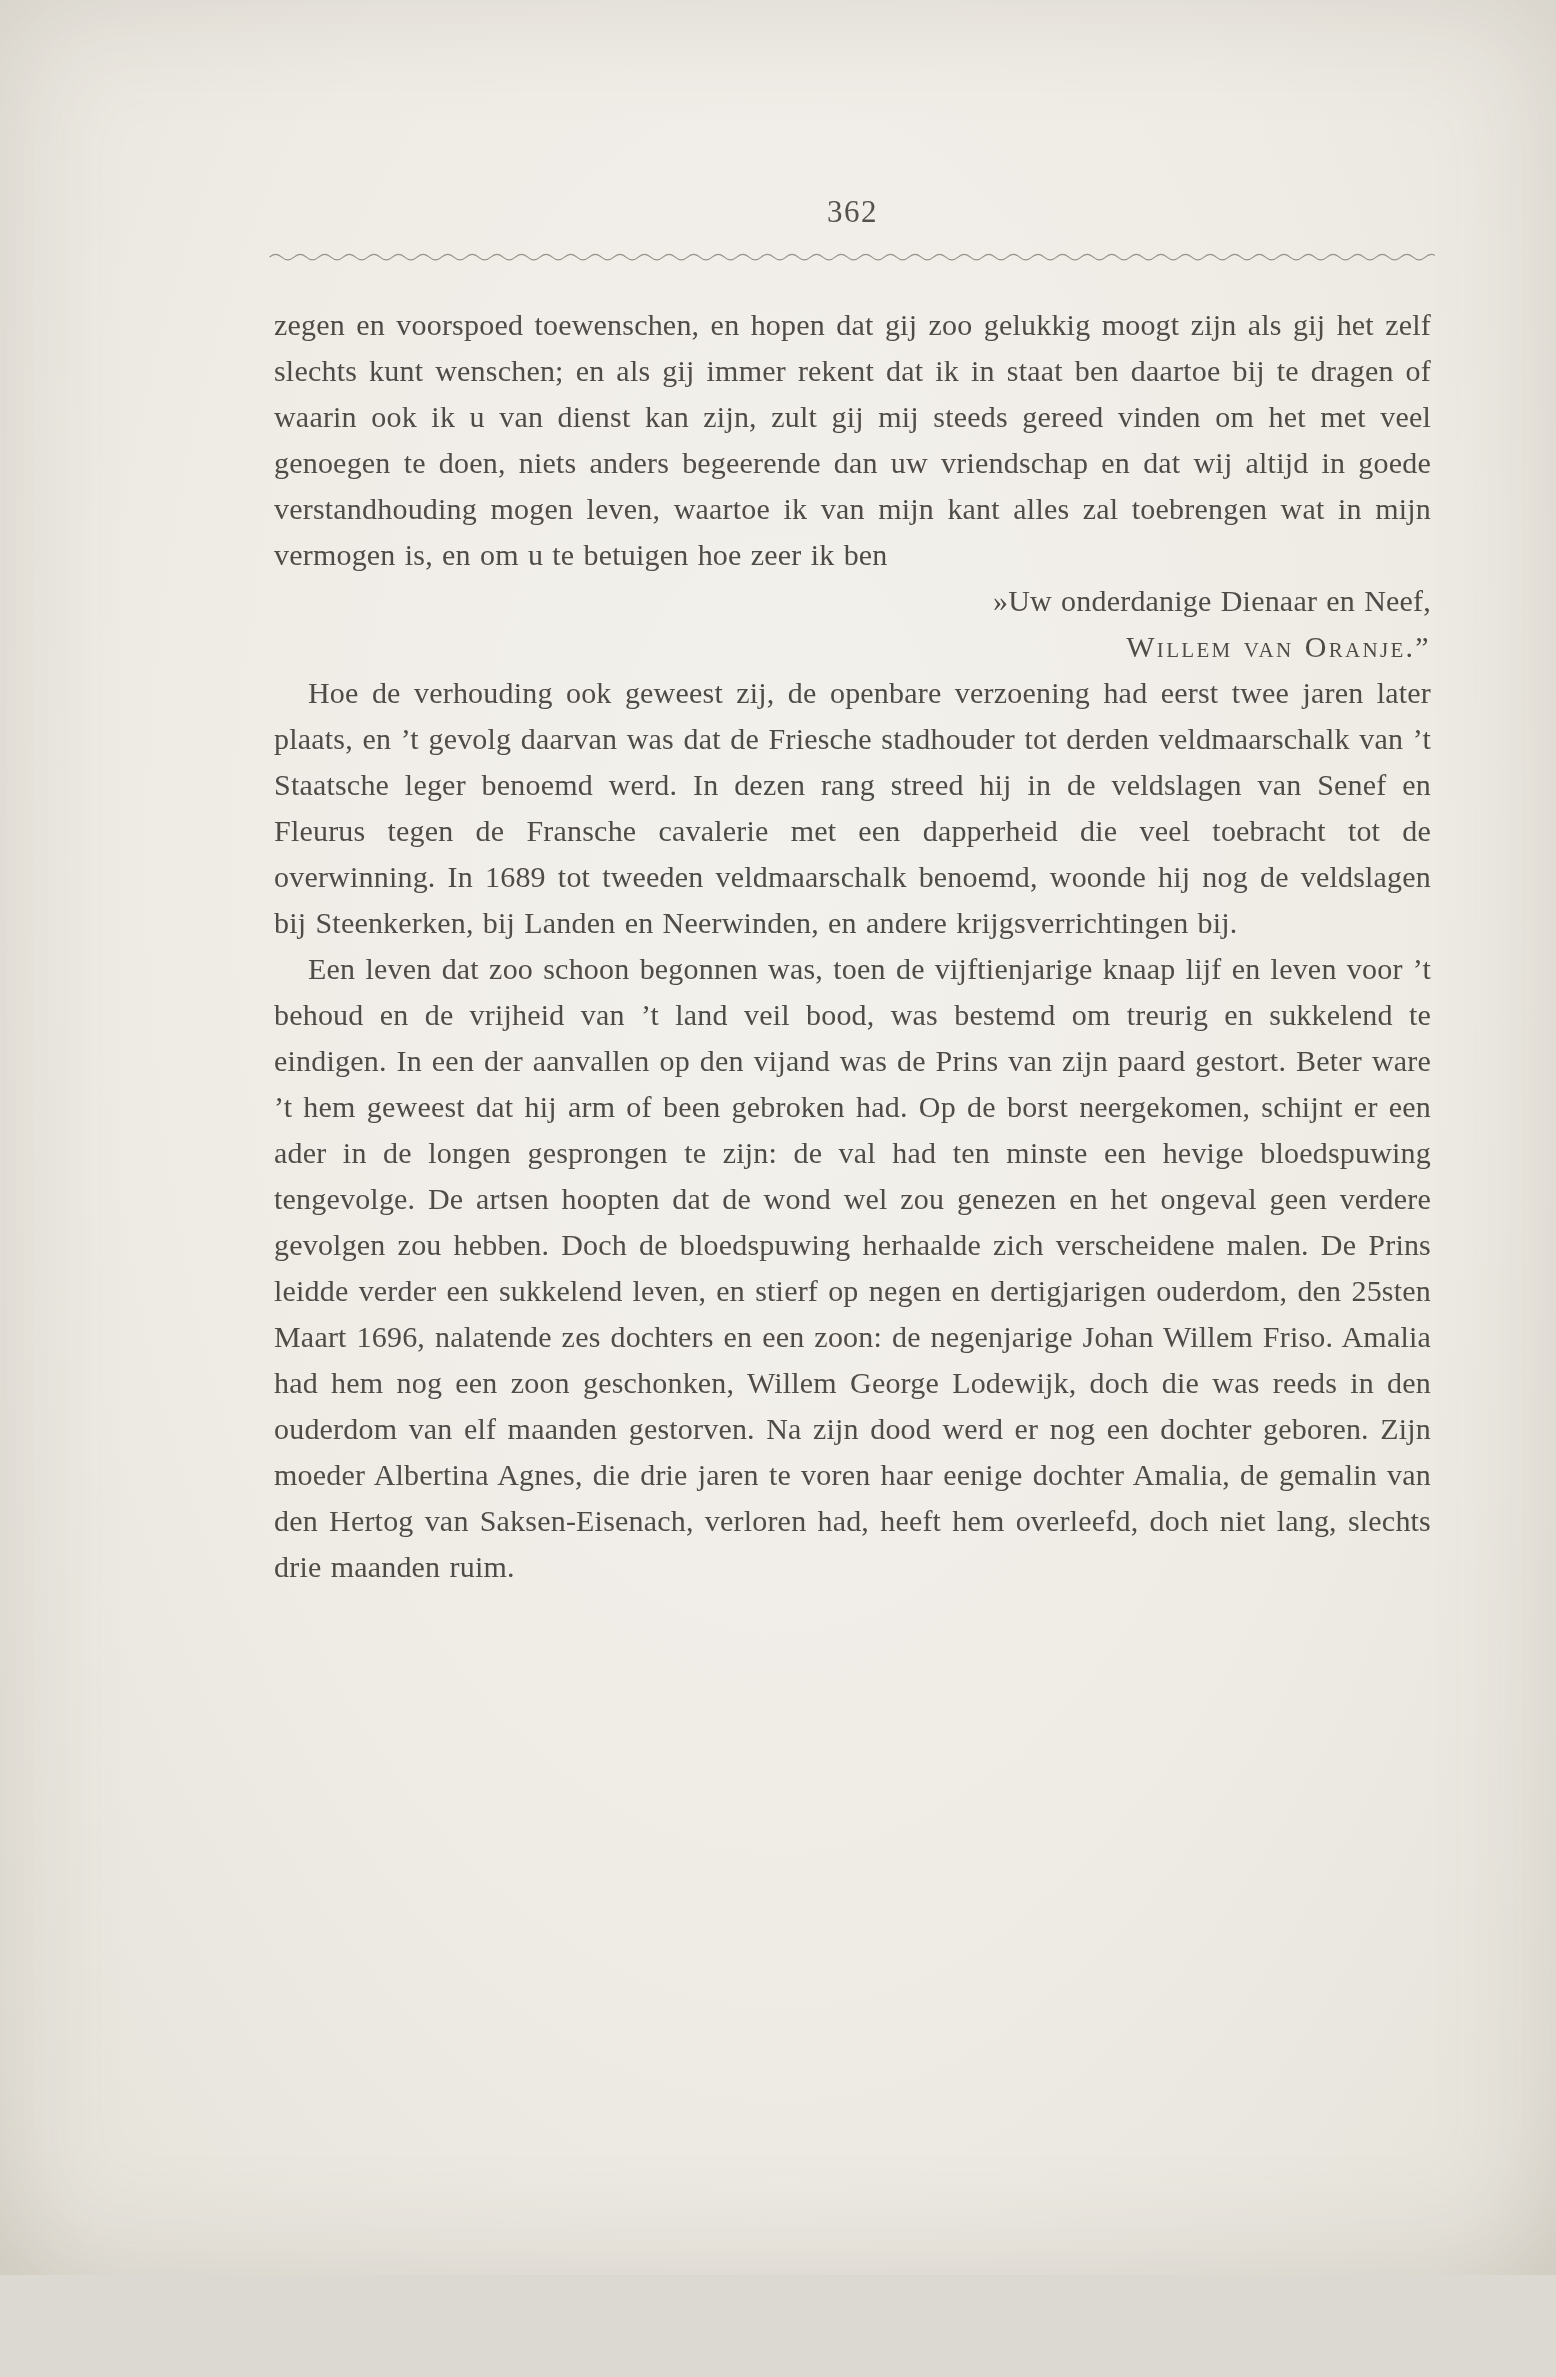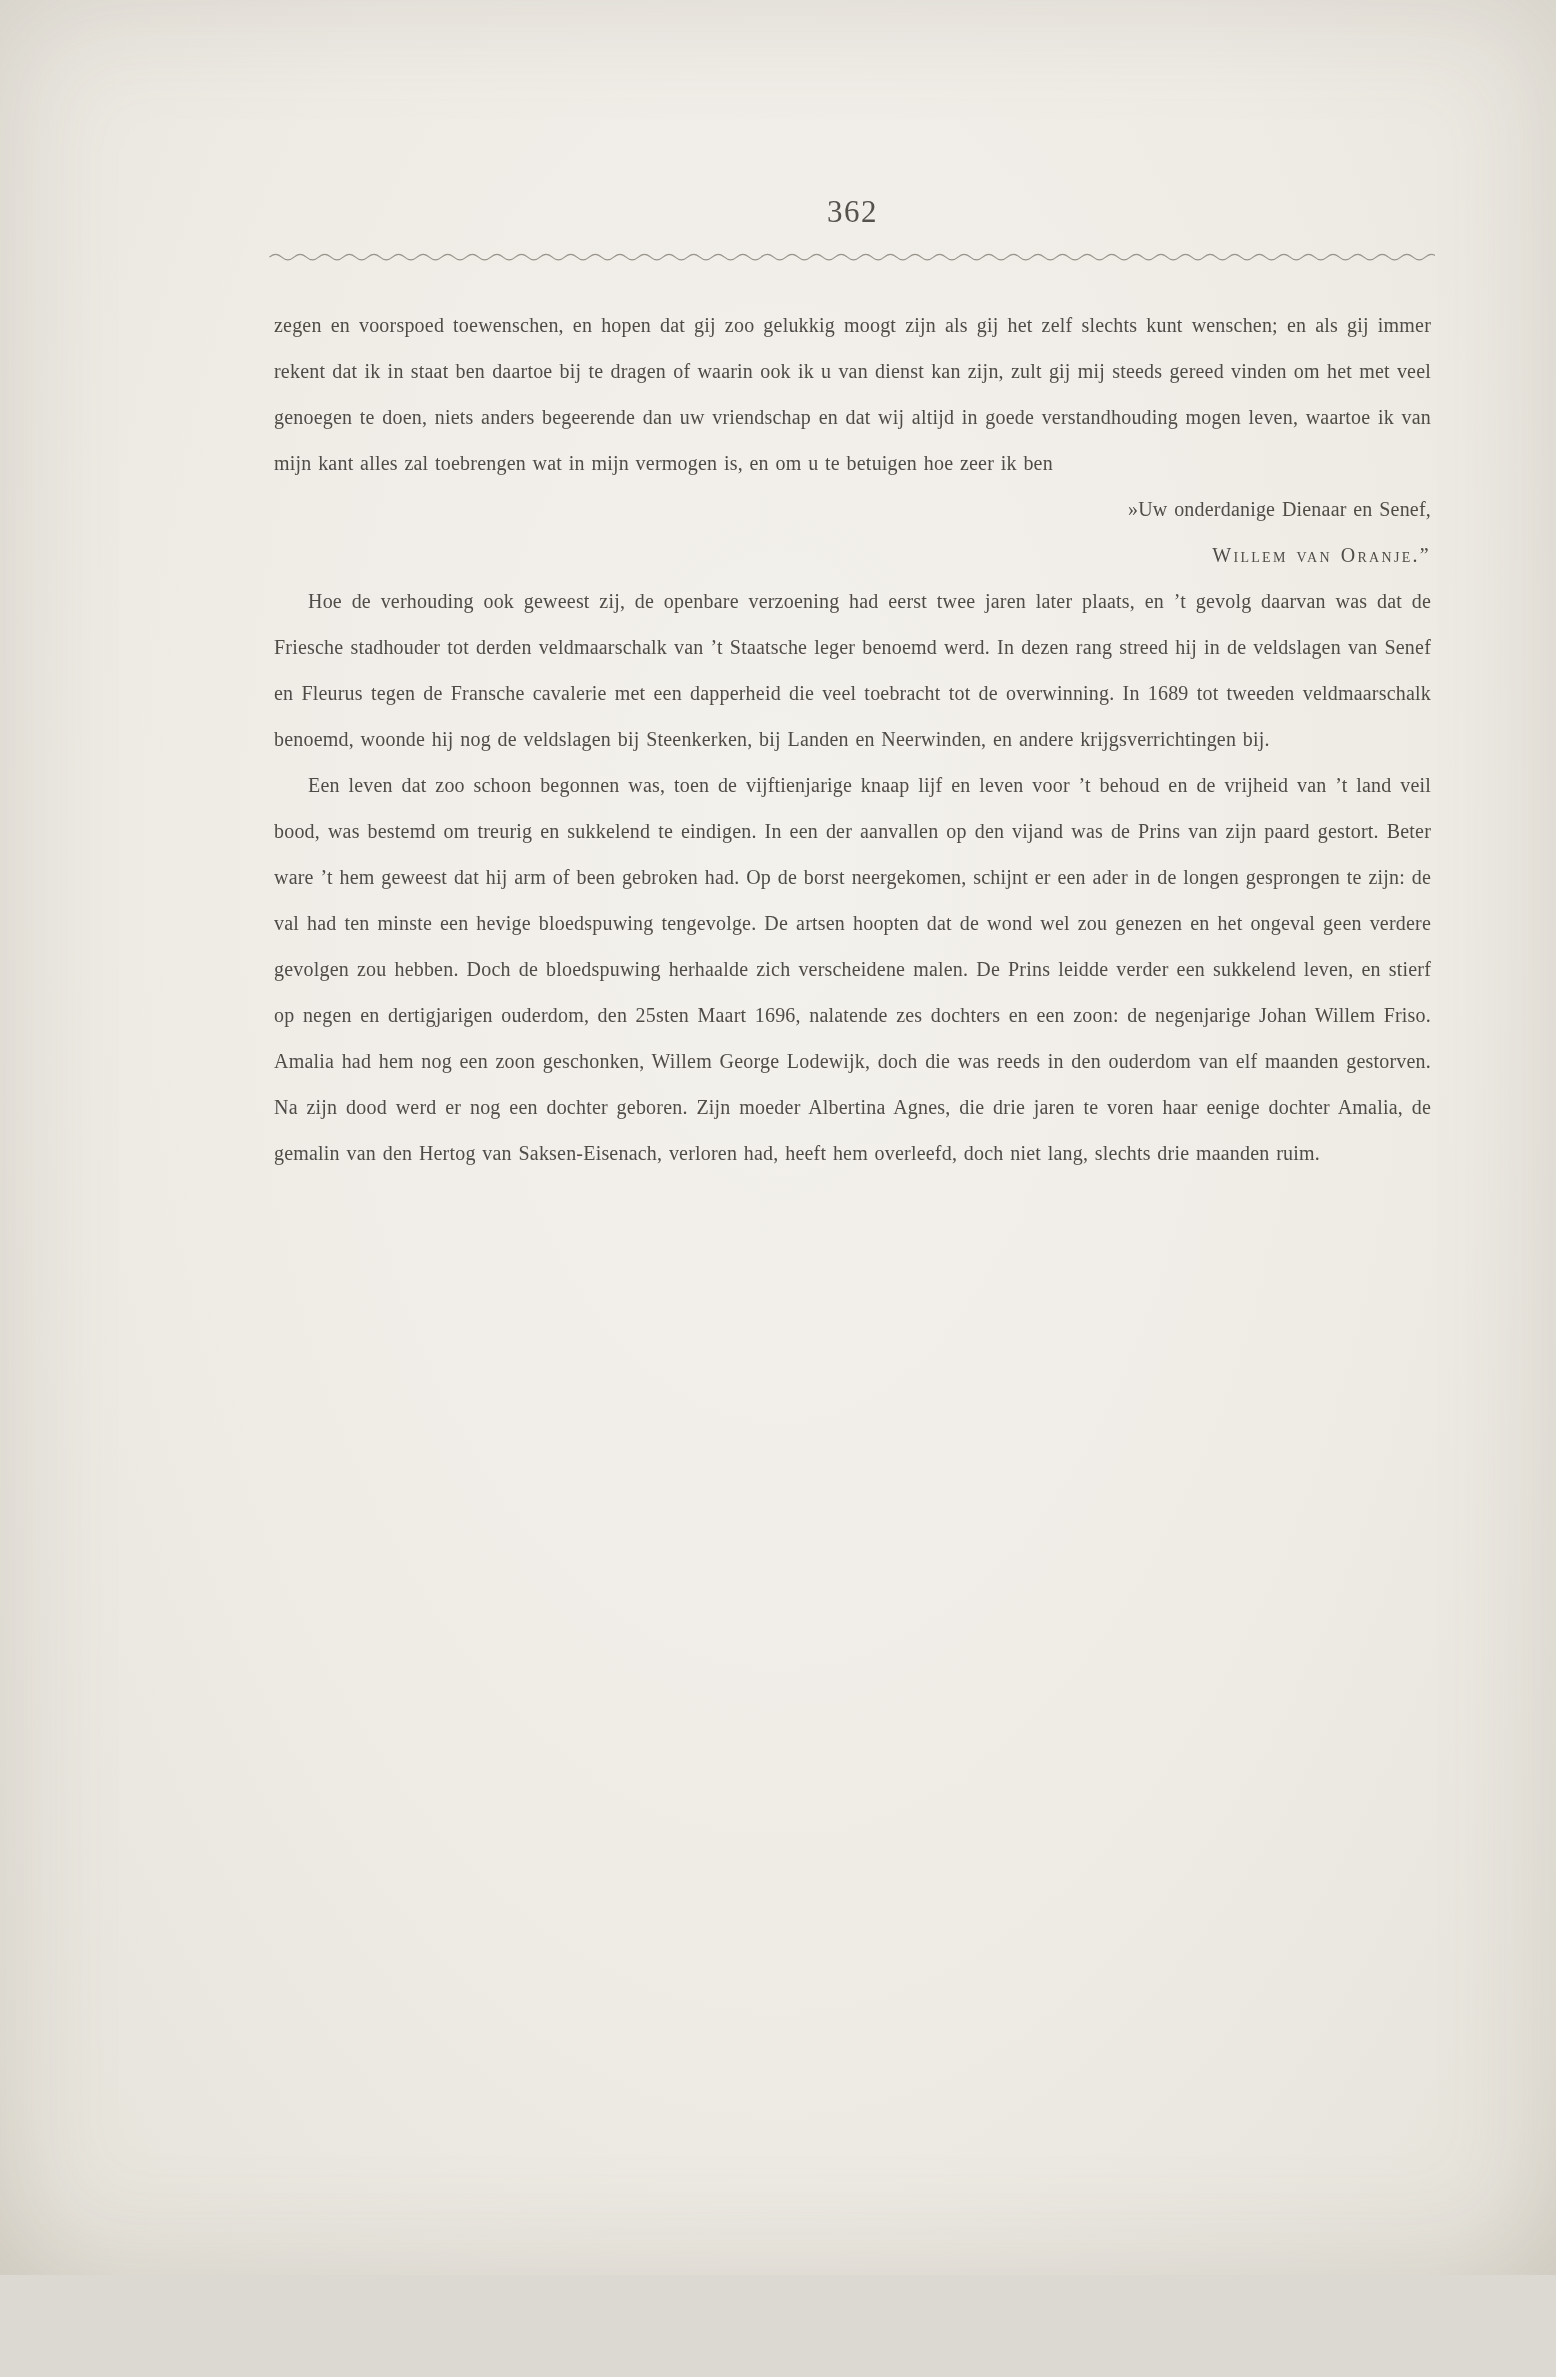--- a/index.html
+++ b/index.html
@@ -30,21 +30,21 @@
   .wavy-rule {
     position: absolute;
     left: 269px;
     top: 251px;
   }
   .content {
     position: absolute;
     left: 274px;
     top: 302px;
     width: 1157px;
-    font-size: 20px;
+    font-size: 30px;
     line-height: 46px;
     letter-spacing: 0.2px;
     word-spacing: 1.5px;
   }
   .content p {
     margin: 0;
     padding: 0;
   }
   .justify {
     text-align: justify;
@@ -72,21 +72,21 @@
   <div class="page-number">362</div>
 
   <svg class="wavy-rule" width="1166" height="12.3" viewBox="0 0 1516 16">
     <path id="wavy-path" fill="none" stroke="#98948b" stroke-width="1.6" d="M0,8 Q8,1 16,8 Q24,15 32,8 Q40,1 48,8 Q56,15 64,8 Q72,1 80,8 Q88,15 96,8 Q104,1 112,8 Q120,15 128,8 Q136,1 144,8 Q152,15 160,8 Q168,1 176,8 Q184,15 192,8 Q200,1 208,8 Q216,15 224,8 Q232,1 240,8 Q248,15 256,8 Q264,1 272,8 Q280,15 288,8 Q296,1 304,8 Q312,15 320,8 Q328,1 336,8 Q344,15 352,8 Q360,1 368,8 Q376,15 384,8 Q392,1 400,8 Q408,15 416,8 Q424,1 432,8 Q440,15 448,8 Q456,1 464,8 Q472,15 480,8 Q488,1 496,8 Q504,15 512,8 Q520,1 528,8 Q536,15 544,8 Q552,1 560,8 Q568,15 576,8 Q584,1 592,8 Q600,15 608,8 Q616,1 624,8 Q632,15 640,8 Q648,1 656,8 Q664,15 672,8 Q680,1 688,8 Q696,15 704,8 Q712,1 720,8 Q728,15 736,8 Q744,1 752,8 Q760,15 768,8 Q776,1 784,8 Q792,15 800,8 Q808,1 816,8 Q824,15 832,8 Q840,1 848,8 Q856,15 864,8 Q872,1 880,8 Q888,15 896,8 Q904,1 912,8 Q920,15 928,8 Q936,1 944,8 Q952,15 960,8 Q968,1 976,8 Q984,15 992,8 Q1000,1 1008,8 Q1016,15 1024,8 Q1032,1 1040,8 Q1048,15 1056,8 Q1064,1 1072,8 Q1080,15 1088,8 Q1096,1 1104,8 Q1112,15 1120,8 Q1128,1 1136,8 Q1144,15 1152,8 Q1160,1 1168,8 Q1176,15 1184,8 Q1192,1 1200,8 Q1208,15 1216,8 Q1224,1 1232,8 Q1240,15 1248,8 Q1256,1 1264,8 Q1272,15 1280,8 Q1288,1 1296,8 Q1304,15 1312,8 Q1320,1 1328,8 Q1336,15 1344,8 Q1352,1 1360,8 Q1368,15 1376,8 Q1384,1 1392,8 Q1400,15 1408,8 Q1416,1 1424,8 Q1432,15 1440,8 Q1448,1 1456,8 Q1464,15 1472,8 Q1480,1 1488,8 Q1496,15 1504,8 Q1512,1 1520,8"></path>
   </svg>
 
   <div class="content">
 
     <p class="justify">zegen en voorspoed toewenschen, en hopen dat gij zoo gelukkig moogt zijn als gij het zelf slechts kunt wenschen; en als gij immer rekent dat ik in staat ben daartoe bij te dragen of waarin ook ik u van dienst kan zijn, zult gij mij steeds gereed vinden om het met veel genoegen te doen, niets anders begeerende dan uw vriendschap en dat wij altijd in goede verstandhouding mogen leven, waartoe ik van mijn kant alles zal toebrengen wat in mijn vermogen is, en om u te betuigen hoe zeer ik ben</p>
 
-    <p class="sig1">»Uw onderdanige Dienaar en Senef,</p>
+    <p class="sig1">»Uw onderdanige Dienaar en Neef,</p>
 
     <p class="sig2">Willem van Oranje.”</p>
 
 
     <p class="justify indent">Hoe de verhouding ook geweest zij, de openbare verzoening had eerst twee jaren later plaats, en ’t gevolg daarvan was dat de Friesche stadhouder tot derden veldmaarschalk van ’t Staatsche leger benoemd werd. In dezen rang streed hij in de veldslagen van Senef en Fleurus tegen de Fransche cavalerie met een dapperheid die veel toebracht tot de overwinning. In 1689 tot tweeden veldmaarschalk benoemd, woonde hij nog de veldslagen bij Steenkerken, bij Landen en Neerwinden, en andere krijgsverrichtingen bij.</p>
 
     <p class="justify indent">Een leven dat zoo schoon begonnen was, toen de vijftienjarige knaap lijf en leven voor ’t behoud en de vrijheid van ’t land veil bood, was bestemd om treurig en sukkelend te eindigen. In een der aanvallen op den vijand was de Prins van zijn paard gestort. Beter ware ’t hem geweest dat hij arm of been gebroken had. Op de borst neergekomen, schijnt er een ader in de longen gesprongen te zijn: de val had ten minste een hevige bloedspuwing tengevolge. De artsen hoopten dat de wond wel zou genezen en het ongeval geen verdere gevolgen zou hebben. Doch de bloedspuwing herhaalde zich verscheidene malen. De Prins leidde verder een sukkelend leven, en stierf op negen en dertigjarigen ouderdom, den 25sten Maart 1696, nalatende zes dochters en een zoon: de negenjarige Johan Willem Friso. Amalia had hem nog een zoon geschonken, Willem George Lodewijk, doch die was reeds in den ouderdom van elf maanden gestorven. Na zijn dood werd er nog een dochter geboren. Zijn moeder Albertina Agnes, die drie jaren te voren haar eenige dochter Amalia, de gemalin van den Hertog van Saksen-Eisenach, verloren had, heeft hem overleefd, doch niet lang, slechts drie maanden ruim.</p>
 
   </div>
 </div>

